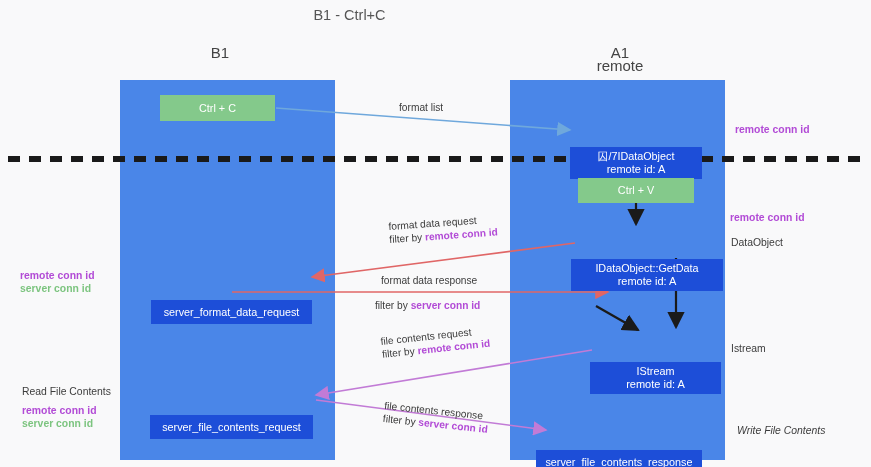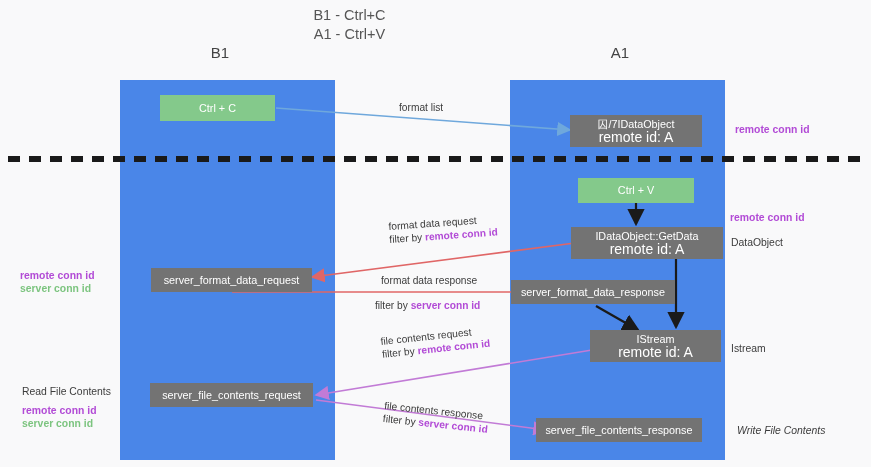--- a/index.html
+++ b/index.html
@@ -20,51 +20,51 @@
     position:absolute;left:0;top:6px;width:699px;text-align:center;
     color:#555;font-size:14.5px;line-height:19px;
   }
 
   .node{
     position:absolute;box-sizing:border-box;
     display:flex;flex-direction:column;align-items:center;justify-content:center;
     color:#ffffff;font-size:10.8px;line-height:13px;text-align:center;
     padding:2px 4px;
   }
-  .node.orange{background:#737373;}
+  .node.orange{background:#1d4ed8;margin-top:32px;}
   .node.green{background:#84c98b;}
-  .node .l2{font-size:14px;}
+  .node .l2{font-size:11px;}
 
   .edge-label{
     position:absolute;color:#3c3c3c;font-size:10.2px;line-height:13px;
     white-space:nowrap;
   }
   .edge-label .hl-remote{color:#b24bd6;font-weight:bold;}
   .edge-label .hl-server{color:#b24bd6;font-weight:bold;}
   .edge-label.rot{transform-origin:left top;}
 
   .side-note{position:absolute;font-size:10.4px;line-height:13px;white-space:nowrap;}
   .c-remote{color:#b24bd6;font-weight:bold;}
   .c-server{color:#7cc47f;font-weight:bold;}
 </style>
 </head>
 <body>
 
 <div id="stage">
 
   <div class="title">
     <div>B1 - Ctrl+C</div>
-    <div>A1 - Ctrl+V</div>
   </div>
 
   <div class="lane-head" style="left:150px;top:46px;width:140px;">
     <div>B1</div>
   </div>
   <div class="lane-head" style="left:550px;top:46px;width:140px;">
     <div>A1</div>
+    <div>remote</div>
   </div>
 
   <div class="lane" style="left:120px;top:80px;width:215px;height:380px;"></div>
   <div class="lane" style="left:510px;top:80px;width:215px;height:380px;"></div>
 
   <svg id="wires" viewBox="0 0 871 467">
     <defs>
       <marker id="ahBlue" markerWidth="9" markerHeight="9" refX="8" refY="4.5" orient="auto">
         <path d="M0,0 L9,4.5 L0,9 z" fill="#6fa8dc"></path>
       </marker>
@@ -113,23 +113,20 @@
 
   <div class="node orange" style="left:571px;top:227px;width:152px;height:32px;">
     <div>IDataObject::GetData</div>
     <div class="l2">remote id: A</div>
   </div>
 
   <div class="node orange" style="left:151px;top:268px;width:161px;height:24px;">
     <div>server_format_data_request</div>
   </div>
 
-  <div class="node orange" style="left:511px;top:280px;width:164px;height:24px;">
-    <div>server_format_data_response</div>
-  </div>
 
   <div class="node orange" style="left:590px;top:330px;width:131px;height:32px;">
     <div>IStream</div>
     <div class="l2">remote id: A</div>
   </div>
 
   <div class="node orange" style="left:150px;top:383px;width:163px;height:24px;">
     <div>server_file_contents_request</div>
   </div>
 

